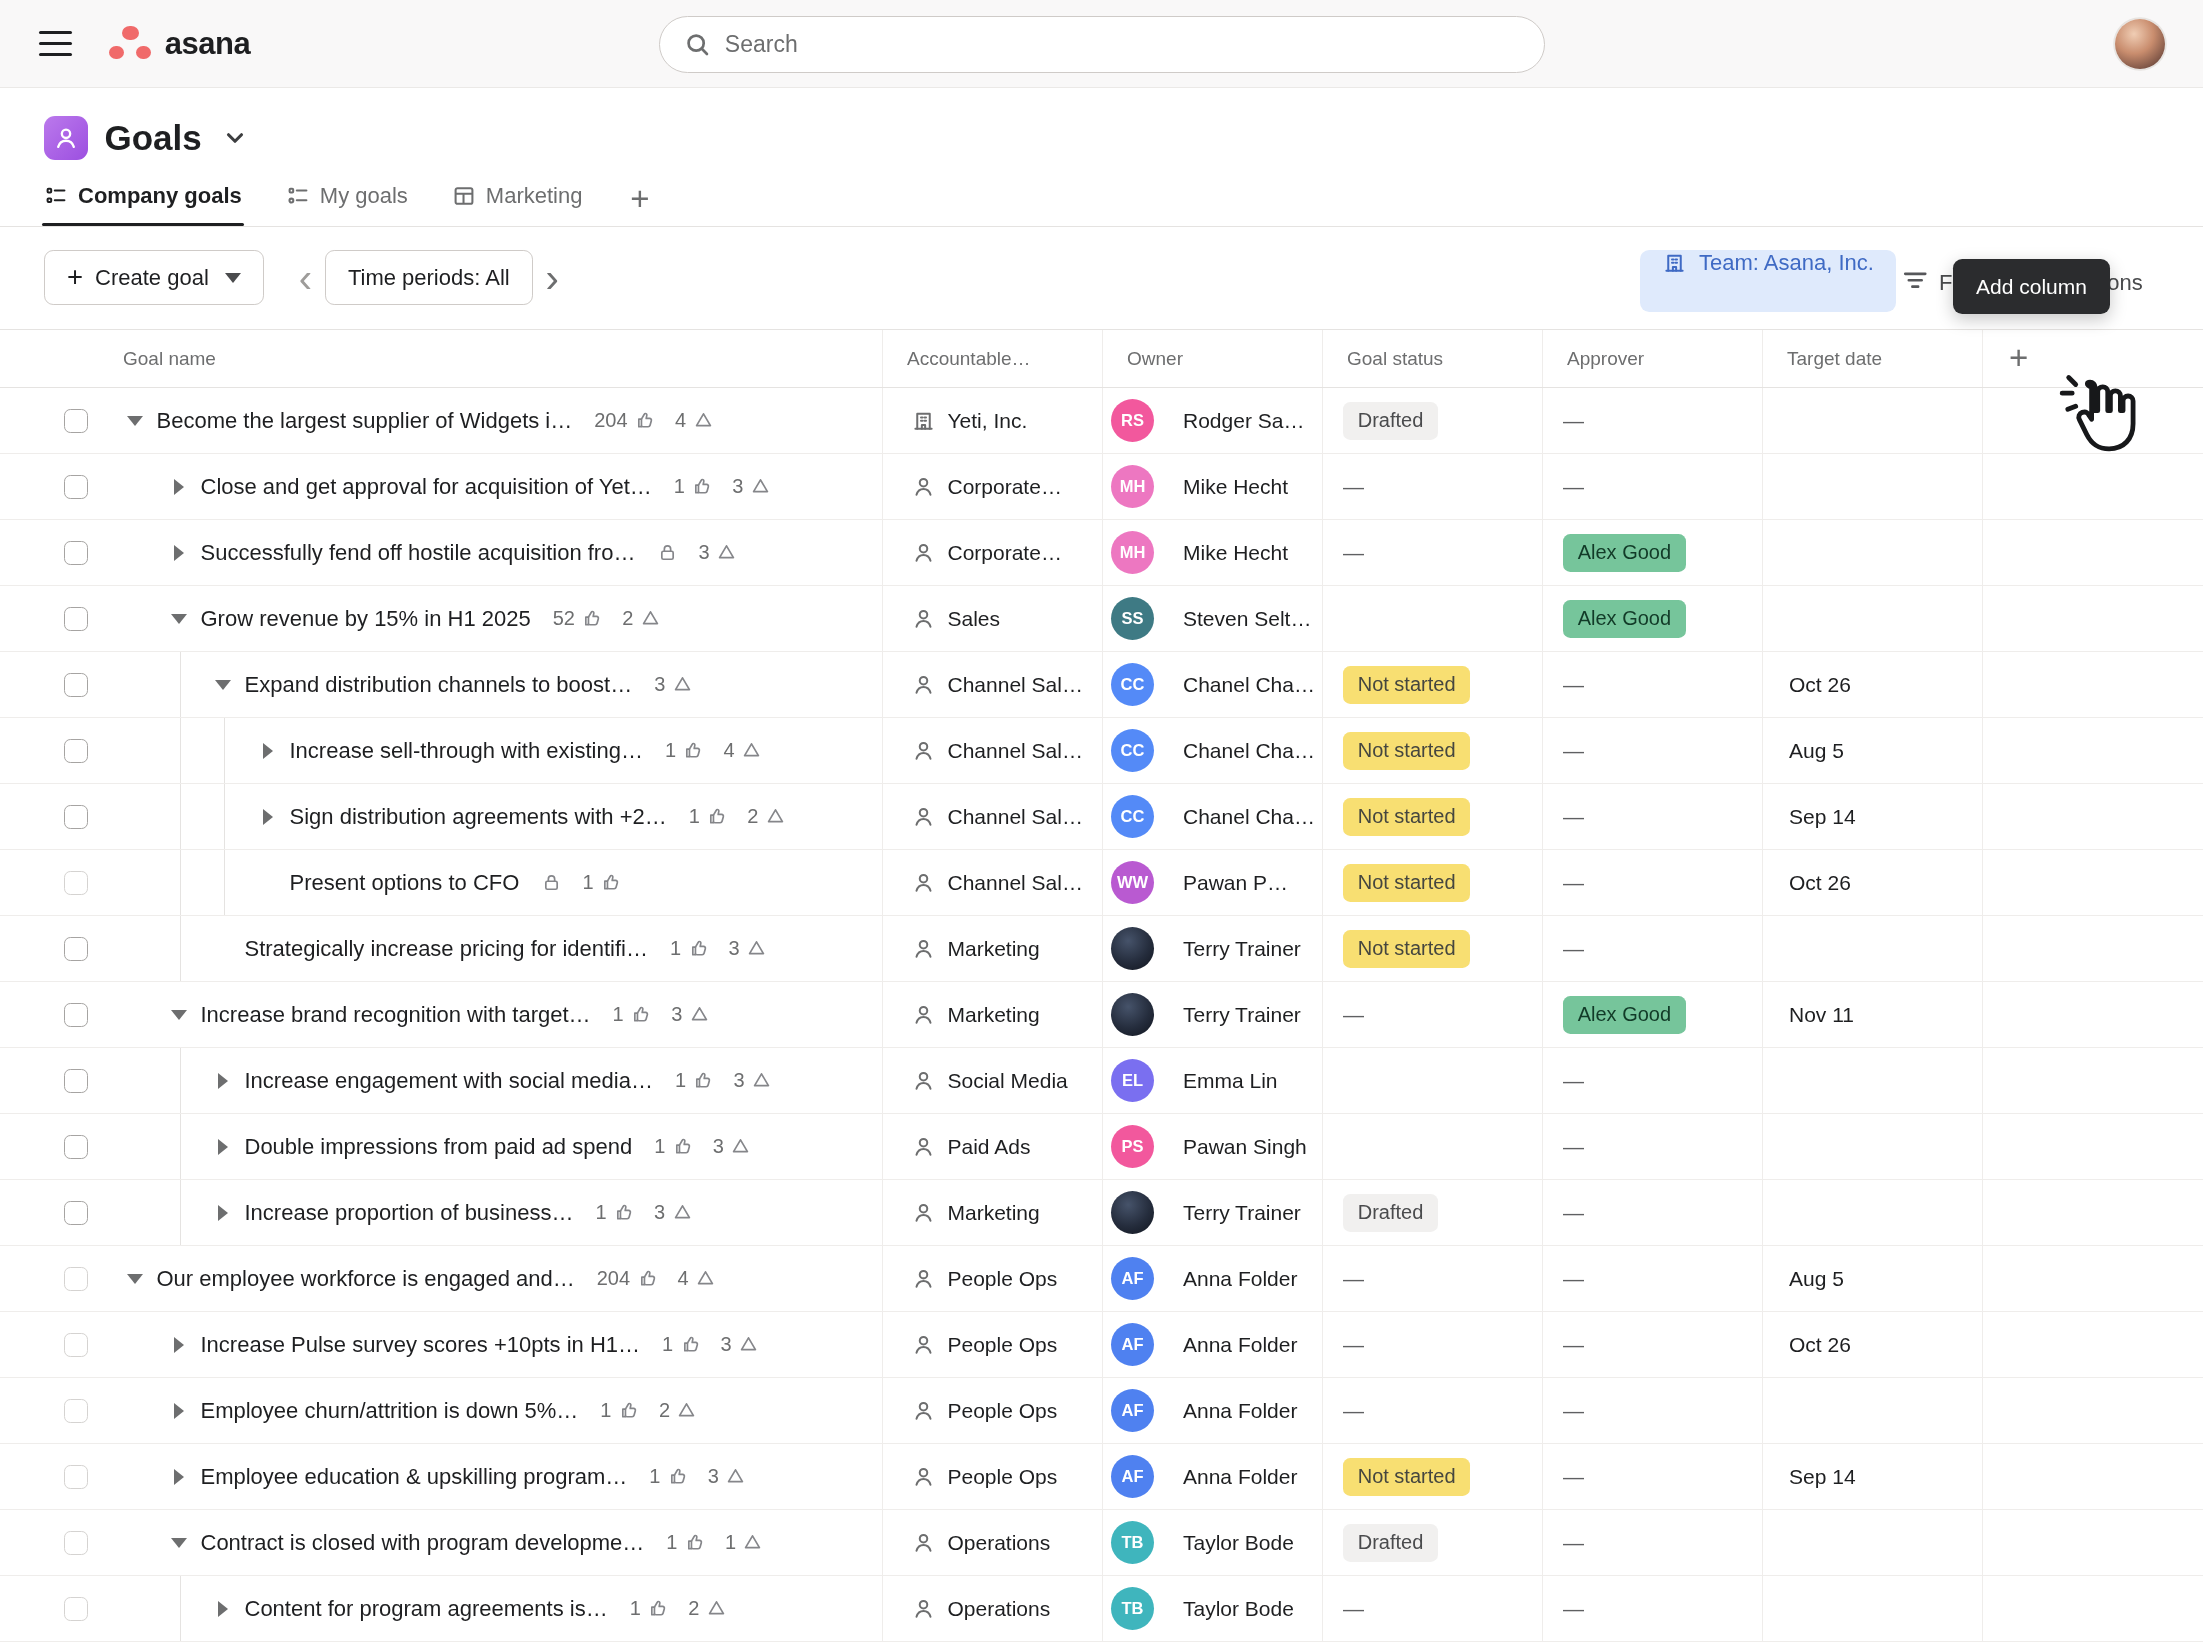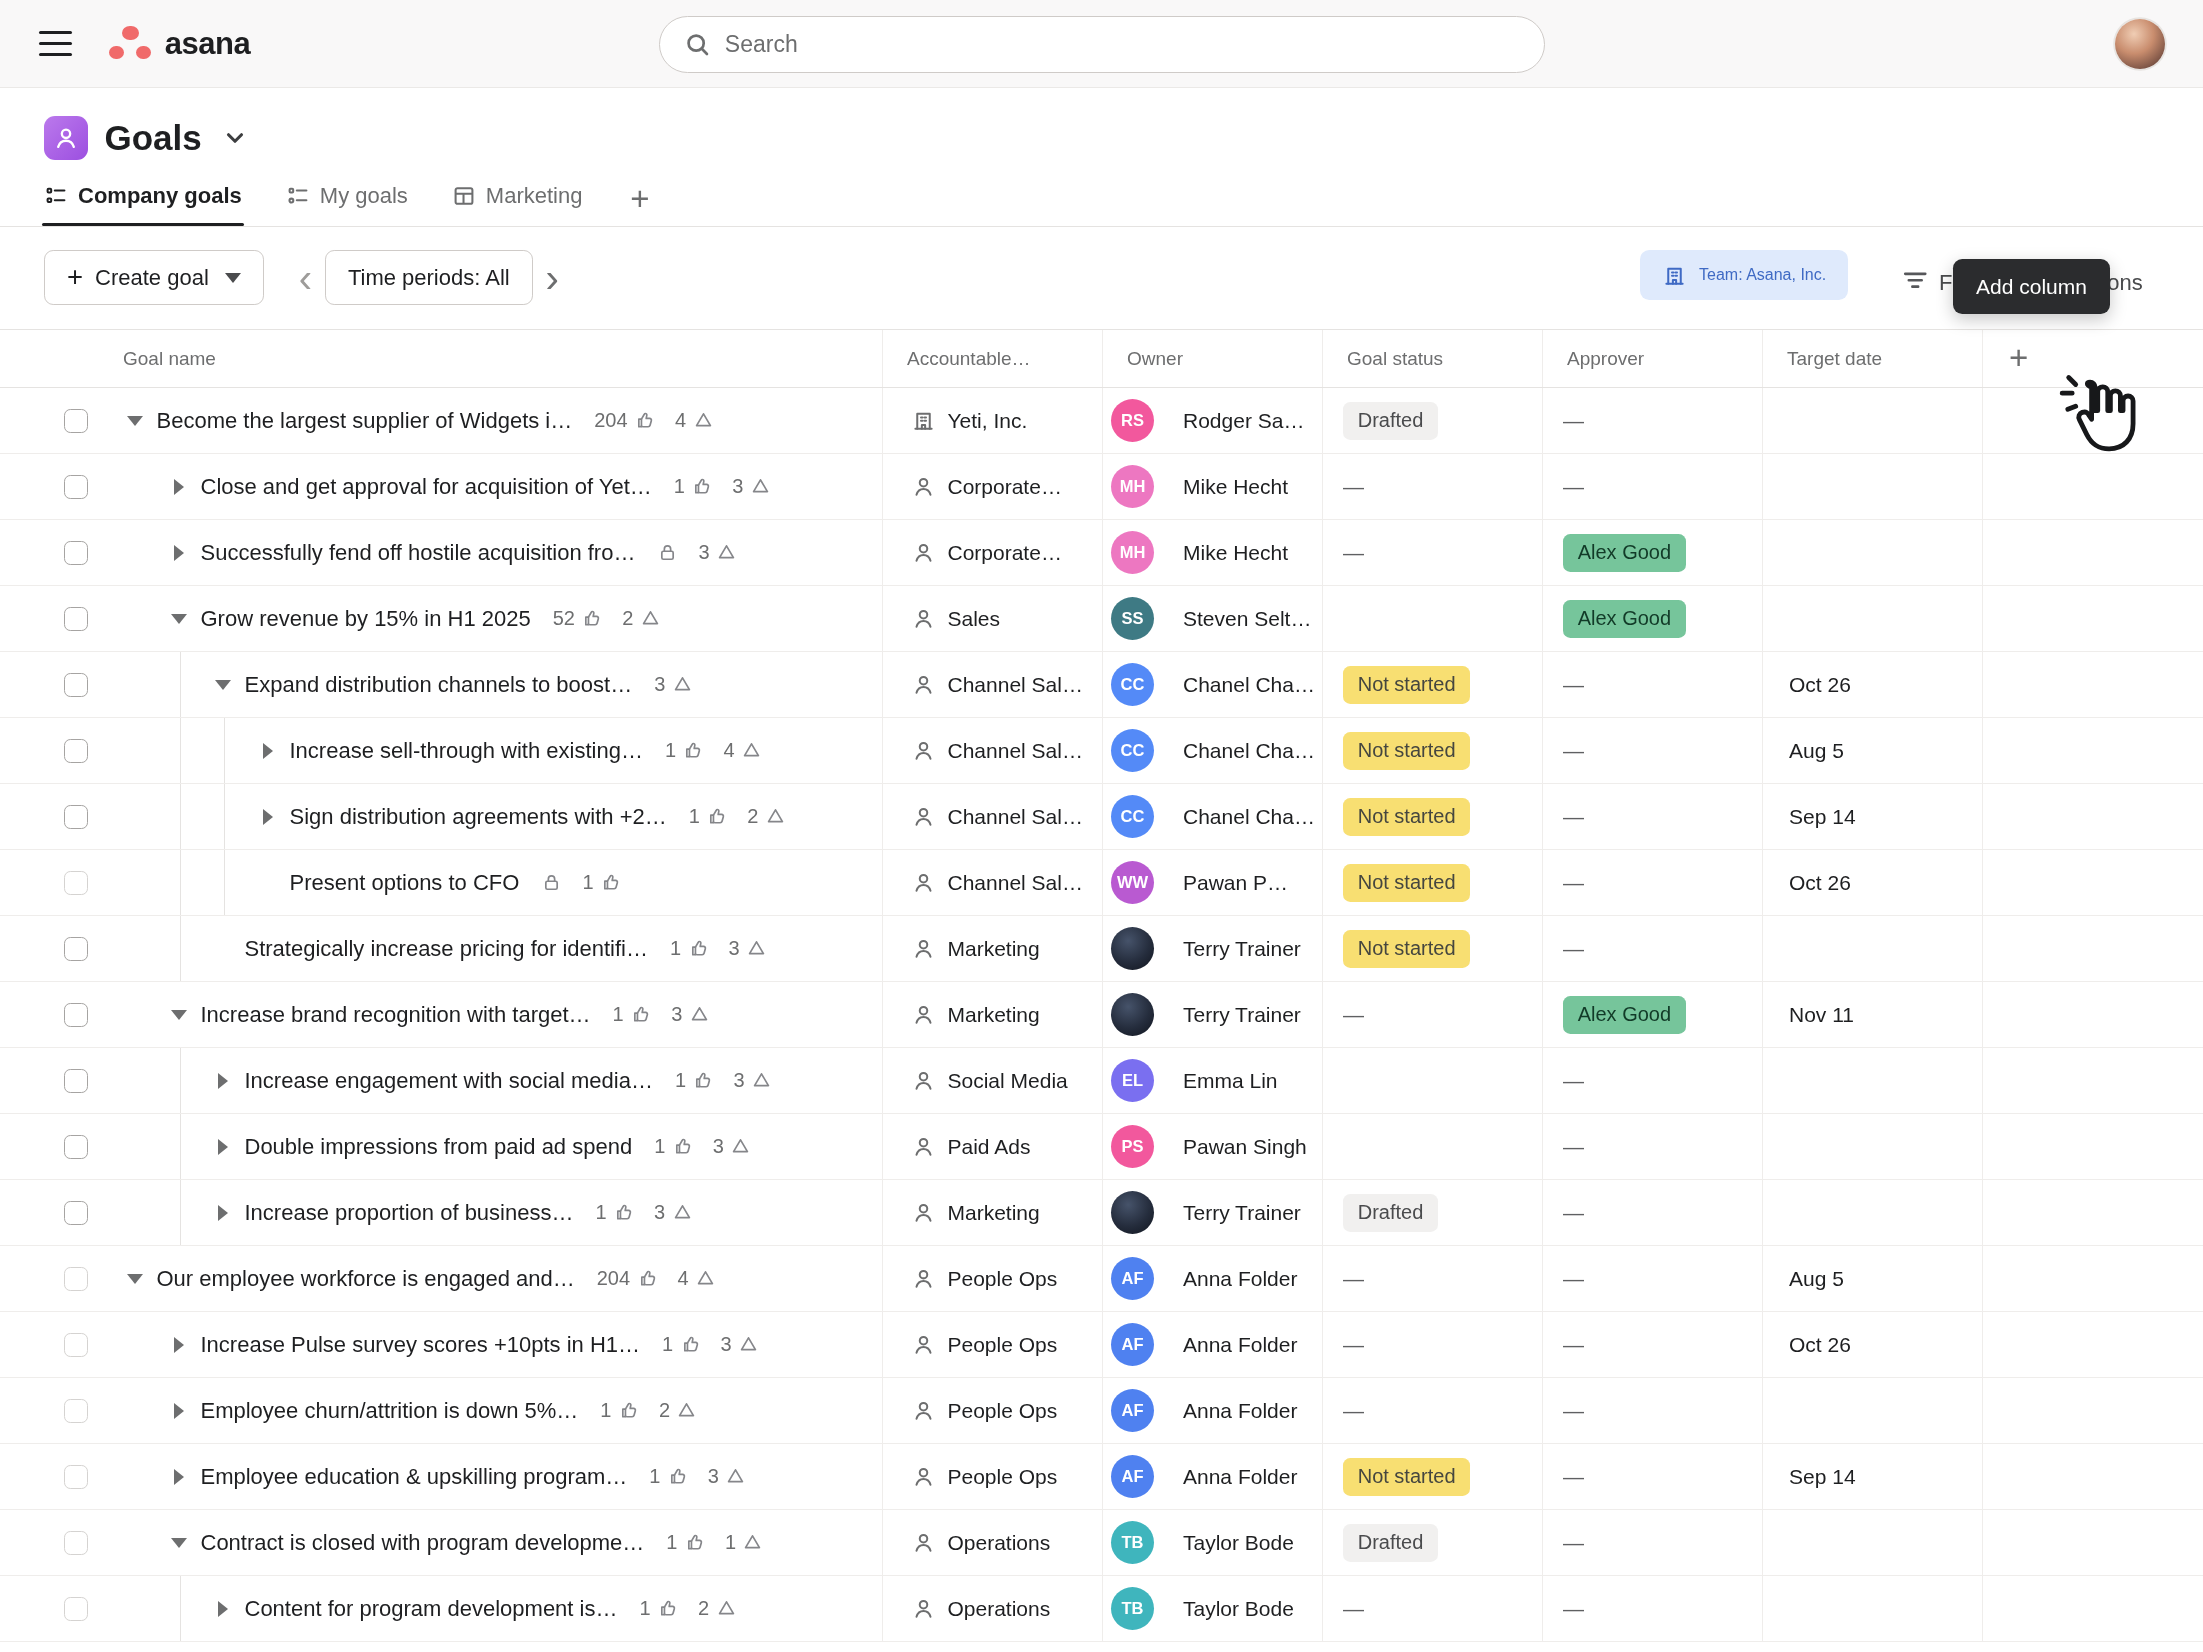--- a/index.html
+++ b/index.html
@@ -59,23 +59,23 @@
        align-items:center;gap:12px;padding:0 22px;font-size:22px;color:var(--ink);cursor:pointer;white-space:nowrap}
   .btn .plus{font-size:27.5px;line-height:1;margin-top:-2.8px}
   .caret{display:inline-block;width:0;height:0}
   .caret-down{border-left:8.3px solid transparent;border-right:8.3px solid transparent;border-top:10px solid var(--gray)}
   .caret-right{border-top:8.3px solid transparent;border-bottom:8.3px solid transparent;border-left:10px solid var(--gray)}
   .btn .caret-down{border-top-color:#4a4b4d;margin-left:3.7px}
   .chev{font-size:40px;color:#9e9c9a;padding:0 9.2px;cursor:pointer;line-height:1;font-weight:400}
   .chev-left{margin-left:26px}
   .chev-right{color:#6d6e6f}
   .time-btn{margin:0 3.7px}
-  .team-pill{position:absolute;left:1640px;top:24px;height:50px;border:none;border-radius:9.2px;
-      background:var(--pillbg);color:var(--pilltext);display:flex;align-items:center;gap:12px;
-      padding:0 22px;font-size:16px;font-weight:500;cursor:pointer;white-space:nowrap}
+  .team-pill{position:absolute;left:1640px;top:24px;height:62px;border:none;border-radius:9.2px;
+      background:var(--pillbg);color:var(--pilltext);display:flex;align-items:flex-start;gap:12px;
+      padding:0 22px;font-size:22px;font-weight:500;cursor:pointer;white-space:nowrap}
   .team-pill svg{width:25px;height:25px}
   .filter-ic{position:absolute;left:1901px;top:40px;width:28.5px;height:28.5px;color:#56575a;cursor:pointer}
   .tb-label{position:absolute;top:44px;font-size:22px;color:#4a4b4d;cursor:pointer;white-space:nowrap}
   .tb-filter{left:1939px}
   .tb-options{left:2067px}
 
   
   .table{position:relative}
   .thead,.trow{display:grid;grid-template-columns:882px 220px 220px 220px 220px 220px 220px}
   .thead{height:59px;border-top:0.9px solid var(--line);border-bottom:0.9px solid var(--line);background:#fff}
@@ -1018,21 +1018,21 @@
         <div class="cell plus-cell"></div>
       </div>
       <div class="trow">
         <div class="cell goal-cell">
           <i class="guide" style="left:180px"></i>
           <span class="checkbox dim"></span>
           <span class="ind" style="width:118px"></span>
           <span class="arrow-slot">
             <span class="caret caret-right"></span>
           </span>
-          <span class="gtitle">Content for program development is…</span>
+          <span class="gtitle">Content for program agreements is…</span>
           <span class="metrics">
             <span class="metric">
               <span>1</span>
               <svg viewBox="0 0 20 20" fill="none" stroke="currentColor" stroke-width="1.6" stroke-linecap="round" stroke-linejoin="round">
                 <path d="M4.6 9.6h2.5v7.3H4.6z"></path>
                 <path d="M7.1 16.1c.4.5 1 .8 1.7.8h4.7c.9 0 1.6-.6 1.8-1.4l1.2-4.4c.3-1.1-.5-2.1-1.6-2.1h-3.3l.6-2.9c.2-.9-.5-1.8-1.4-1.8-.4 0-.8.3-1 .7L7.1 9.6"></path>
               </svg>
             </span>
             <span class="metric">
               <span>2</span>

